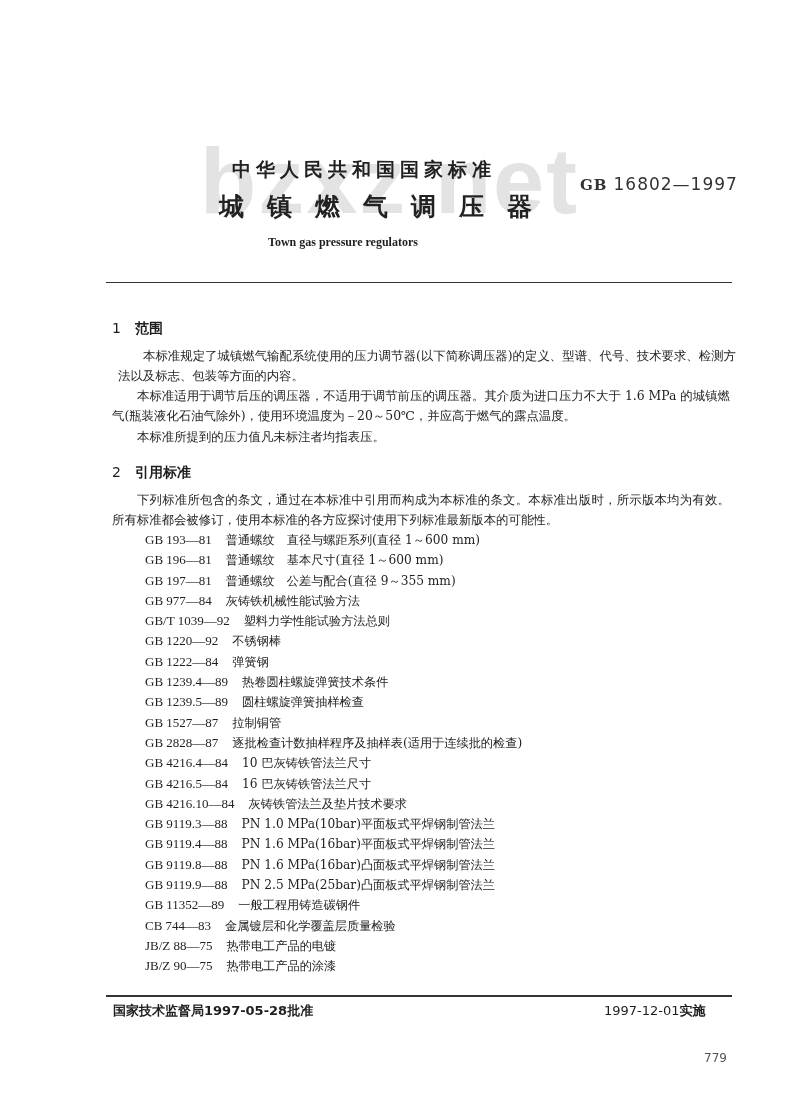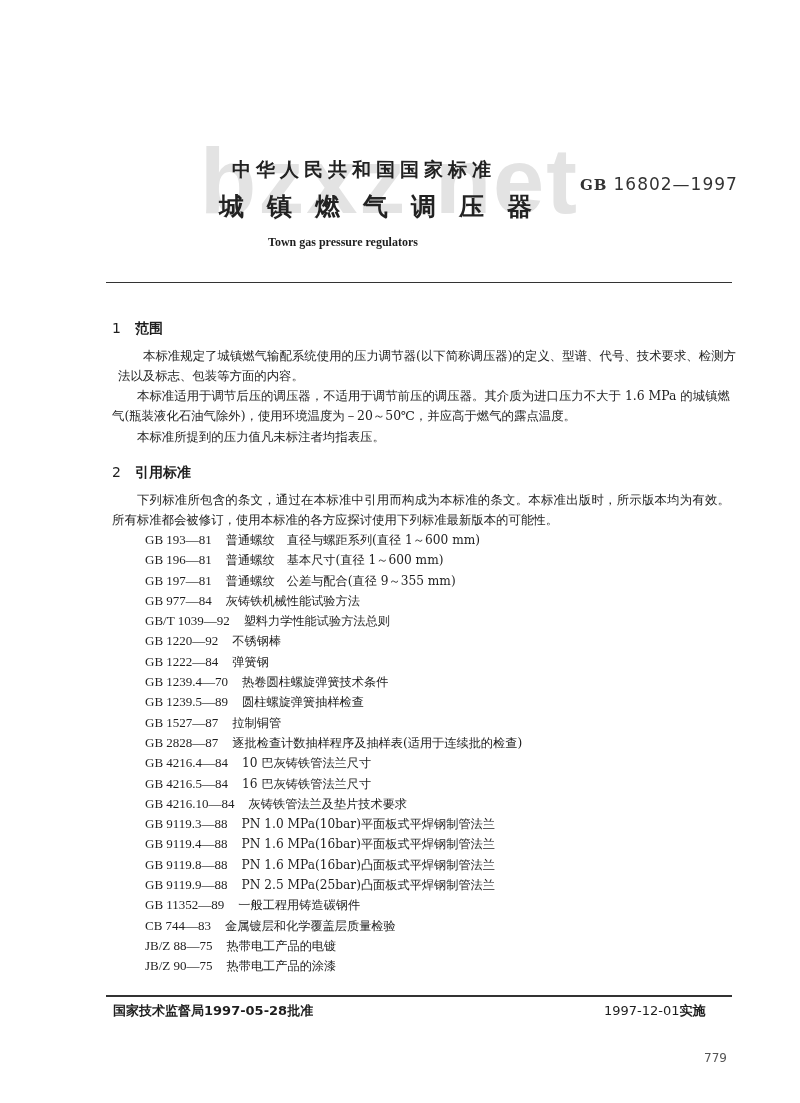--- a/index.html
+++ b/index.html
@@ -90,21 +90,21 @@
 <div class="abs para" style="top:490px;">下列标准所包含的条文，通过在本标准中引用而构成为本标准的条文。本标准出版时，所示版本均为有效。所有标准都会被修订，使用本标准的各方应探讨使用下列标准最新版本的可能性。</div>
 
 <div class="abs refs">
   <div class="ref-row"><span class="ref-code">GB 193—81</span><span>普通螺纹　直径与螺距系列(直径 1～600 mm)</span></div>
   <div class="ref-row"><span class="ref-code">GB 196—81</span><span>普通螺纹　基本尺寸(直径 1～600 mm)</span></div>
   <div class="ref-row"><span class="ref-code">GB 197—81</span><span>普通螺纹　公差与配合(直径 9～355 mm)</span></div>
   <div class="ref-row"><span class="ref-code">GB 977—84</span><span>灰铸铁机械性能试验方法</span></div>
   <div class="ref-row"><span class="ref-code">GB/T 1039—92</span><span>塑料力学性能试验方法总则</span></div>
   <div class="ref-row"><span class="ref-code">GB 1220—92</span><span>不锈钢棒</span></div>
   <div class="ref-row"><span class="ref-code">GB 1222—84</span><span>弹簧钢</span></div>
-  <div class="ref-row"><span class="ref-code">GB 1239.4—70</span><span>热卷圆柱螺旋弹簧技术条件</span></div>
+  <div class="ref-row"><span class="ref-code">GB 1239.4—89</span><span>热卷圆柱螺旋弹簧技术条件</span></div>
   <div class="ref-row"><span class="ref-code">GB 1239.5—89</span><span>圆柱螺旋弹簧抽样检查</span></div>
   <div class="ref-row"><span class="ref-code">GB 1527—87</span><span>拉制铜管</span></div>
   <div class="ref-row"><span class="ref-code">GB 2828—87</span><span>逐批检查计数抽样程序及抽样表(适用于连续批的检查)</span></div>
   <div class="ref-row"><span class="ref-code">GB 4216.4—84</span><span>10 巴灰铸铁管法兰尺寸</span></div>
   <div class="ref-row"><span class="ref-code">GB 4216.5—84</span><span>16 巴灰铸铁管法兰尺寸</span></div>
   <div class="ref-row"><span class="ref-code">GB 4216.10—84</span><span>灰铸铁管法兰及垫片技术要求</span></div>
   <div class="ref-row"><span class="ref-code">GB 9119.3—88</span><span>PN 1.0 MPa(10bar)平面板式平焊钢制管法兰</span></div>
   <div class="ref-row"><span class="ref-code">GB 9119.4—88</span><span>PN 1.6 MPa(16bar)平面板式平焊钢制管法兰</span></div>
   <div class="ref-row"><span class="ref-code">GB 9119.8—88</span><span>PN 1.6 MPa(16bar)凸面板式平焊钢制管法兰</span></div>
   <div class="ref-row"><span class="ref-code">GB 9119.9—88</span><span>PN 2.5 MPa(25bar)凸面板式平焊钢制管法兰</span></div>

